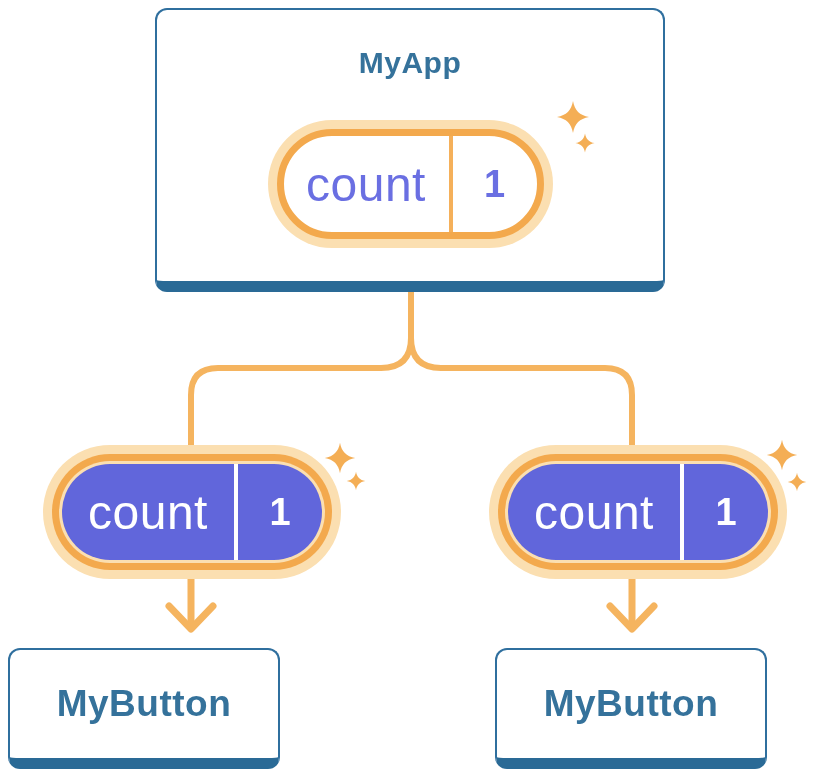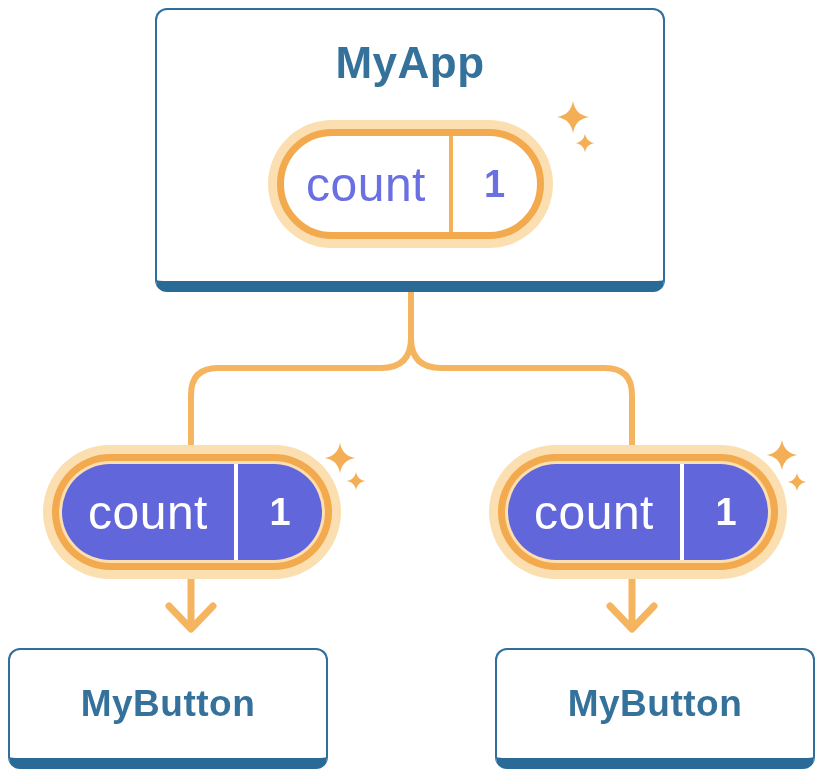--- a/index.html
+++ b/index.html
@@ -24,25 +24,25 @@
     box-sizing:border-box;
     z-index:2;
   }
   .card-app{
     left:155px;top:8px;width:510px;height:284px;
     display:flex;flex-direction:column;align-items:center;
     padding-top:30px;
   }
   .comp-title{
     color:#35729B;
-    font-size:44px;line-height:46px;font-weight:600;
+    font-size:30px;line-height:46px;font-weight:600;
     letter-spacing:0.5px;
   }
   .card-button{
-    width:320px;height:121px;
+    width:272px;height:121px;
     display:flex;align-items:center;justify-content:center;
   }
   .card-button-left{left:8px;top:648px;}
   .card-button-right{left:495px;top:648px;}
   .btn-title{
     color:#35729B;font-size:37px;font-weight:600;letter-spacing:0.5px;
   }
 
   
   .pill{

